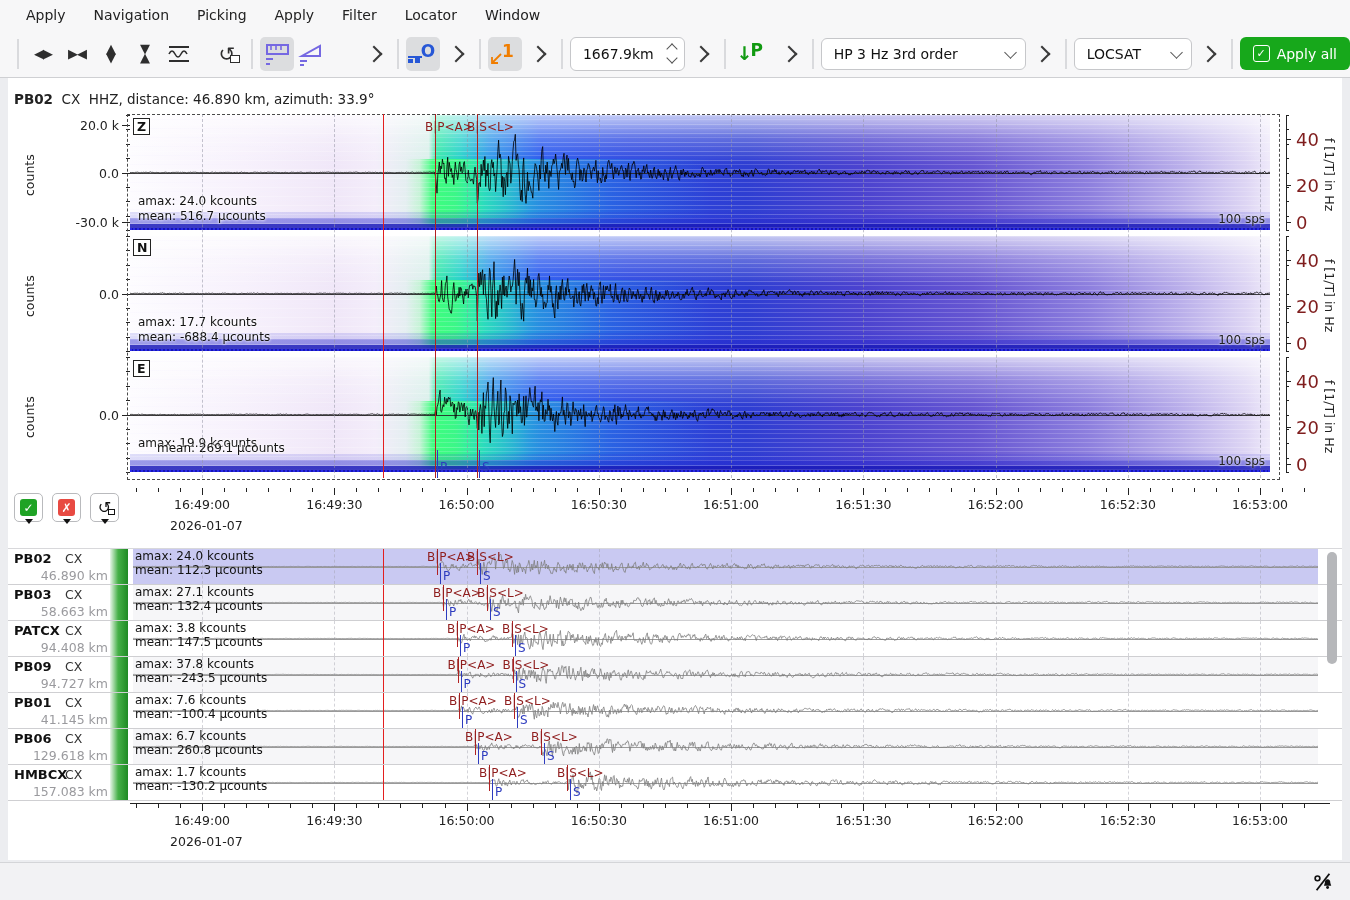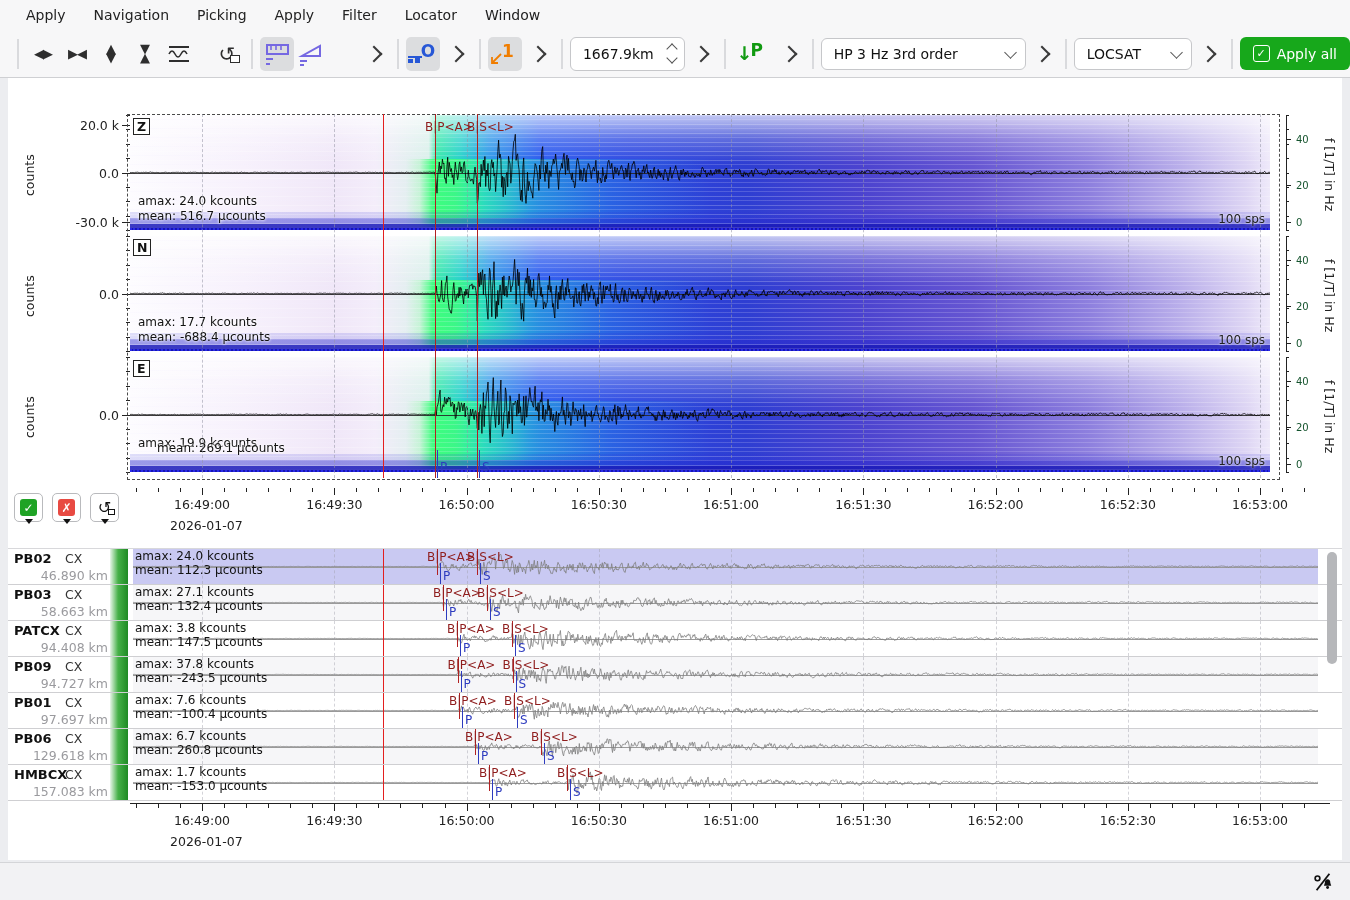--- a/index.html
+++ b/index.html
@@ -57,21 +57,21 @@
           font-size:12.5px;padding:0 3px;line-height:15px;color:#111;}
   .tstat{position:absolute;left:8px;font-size:12px;color:#111;text-shadow:0 0 3px #fff,0 0 3px #fff;}
   .sps{position:absolute;right:5px;bottom:4px;font-size:12px;color:#222;text-shadow:0 0 3px #fff;}
   .wavesvg{position:absolute;inset:0;width:100%;height:100%;}
   .ylab{position:absolute;font-size:12.5px;color:#222;transform:translateY(-50%);right:0;}
   .ytickcol .tick{position:absolute;right:0;height:1px;background:#222;}
   .vert-label{position:absolute;font-size:12.5px;color:#222;writing-mode:vertical-rl;}
   .vl-left{transform:rotate(180deg);}
   .raxis-line{position:absolute;width:1px;background:#222;}
   .rtick{position:absolute;width:5px;height:1px;background:#222;}
-  .rticklab{position:absolute;font-size:10px;color:#14532d;transform:translateY(-50%);}
+  .rticklab{position:absolute;font-size:18px;color:#7f1d1d;transform:translateY(-50%);}
   #sel-rect{position:absolute;left:119px;top:36px;width:1151px;height:364px;border:1px dashed #4a4a4a;pointer-events:none;}
   #top-overlay{position:absolute;left:122px;top:36px;width:1140px;height:364px;pointer-events:none;}
   .gridline{position:absolute;top:0;bottom:0;border-left:1px dashed rgba(150,150,165,.55);}
   .origin-line{position:absolute;top:0;bottom:0;width:0;border-left:1.5px solid #e31f1f;}
   .pickline{position:absolute;width:0;border-left:1.3px solid #b22121;}
   .picktext{position:absolute;font-size:12px;color:#8f1d1d;white-space:nowrap;}
   .bluetext{position:absolute;font-size:12px;color:#2d3bbf;white-space:nowrap;}
   .blueline{position:absolute;width:0;border-left:1.3px solid #2d3bbf;}
   
   .rbtn{position:absolute;width:27px;height:27px;background:#fff;border:1px solid #b9babd;border-radius:5px;
@@ -232,20 +232,25 @@
   </span>
   <i class="chev"></i>
   <span class="tsep"></span>
   <button id="apply-all">
     <span class="cbx">✓</span>
     <span>Apply all</span>
   </button>
 </div>
 
 <div id="content">
+  <div id="hdr">
+    <b>PB02</b>&nbsp;
+    <span>CX</span>&nbsp;
+    <span>HHZ, distance: 46.890 km, azimuth: 33.9°</span>
+  </div>
 
   <div id="tracepanel">
       <div class="trace" style="top: 37px;">
         <div class="spec"></div>
         <div class="zero"></div>
         <svg viewBox="0 0 1140 115" preserveAspectRatio="none" class="wavesvg">
           <polyline points="0.0,57.5 0.8,57.6 1.5,57.6 2.3,57.5 3.0,57.5 3.8,57.7 4.6,57.7 5.3,57.4 6.1,57.4 6.8,57.3 7.6,57.2 8.4,57.4 9.1,57.6 9.9,57.8 10.6,57.7 11.4,57.4 12.2,57.8 12.9,57.4 13.7,57.3 14.4,57.5 15.2,57.2 16.0,57.6 16.7,57.3 17.5,57.5 18.2,57.6 19.0,57.5 19.8,57.2 20.5,57.0 21.3,57.4 22.0,57.3 22.8,57.4 23.6,57.5 24.3,57.7 25.1,57.6 25.8,57.7 26.6,57.4 27.4,57.5 28.1,57.5 28.9,57.7 29.6,57.8 30.4,57.8 31.2,57.7 31.9,57.6 32.7,57.6 33.4,57.6 34.2,57.4 35.0,57.4 35.7,57.2 36.5,57.4 37.2,57.8 38.0,57.7 38.8,57.6 39.5,57.6 40.3,57.9 41.0,57.5 41.8,57.5 42.6,57.4 43.3,57.4 44.1,57.5 44.8,57.4 45.6,57.4 46.4,57.3 47.1,57.2 47.9,57.5 48.6,57.3 49.4,57.7 50.2,57.2 50.9,57.6 51.7,57.7 52.4,57.3 53.2,57.4 54.0,57.6 54.7,57.4 55.5,57.5 56.2,57.7 57.0,58.1 57.8,57.5 58.5,57.4 59.3,57.5 60.0,57.3 60.8,57.2 61.6,57.5 62.3,57.4 63.1,57.4 63.8,57.2 64.6,57.3 65.4,57.2 66.1,57.5 66.9,57.4 67.6,57.5 68.4,57.6 69.2,57.6 69.9,57.8 70.7,57.4 71.4,57.6 72.2,57.4 73.0,57.2 73.7,57.4 74.5,57.5 75.2,57.7 76.0,57.7 76.8,57.5 77.5,57.5 78.3,57.5 79.0,57.9 79.8,57.9 80.6,57.6 81.3,57.4 82.1,57.1 82.8,57.3 83.6,57.8 84.4,57.6 85.1,57.3 85.9,57.3 86.6,57.6 87.4,57.6 88.2,57.7 88.9,57.7 89.7,57.4 90.4,57.4 91.2,57.4 92.0,57.6 92.7,57.6 93.5,57.4 94.2,57.5 95.0,57.5 95.8,57.3 96.5,57.4 97.3,57.4 98.0,57.0 98.8,57.5 99.6,57.4 100.3,57.6 101.1,57.6 101.8,57.5 102.6,57.8 103.4,57.7 104.1,57.4 104.9,57.6 105.6,57.7 106.4,57.4 107.2,57.3 107.9,57.5 108.7,57.9 109.4,57.5 110.2,57.6 111.0,57.2 111.7,57.1 112.5,57.5 113.2,57.7 114.0,57.4 114.8,57.4 115.5,57.6 116.3,57.6 117.0,57.5 117.8,57.7 118.6,57.9 119.3,57.9 120.1,57.6 120.8,57.7 121.6,57.6 122.4,57.7 123.1,57.4 123.9,57.3 124.6,57.2 125.4,57.2 126.2,57.5 126.9,57.3 127.7,57.3 128.4,57.5 129.2,57.8 130.0,57.5 130.7,57.2 131.5,57.4 132.2,57.6 133.0,57.9 133.8,57.5 134.5,57.4 135.3,57.6 136.0,57.4 136.8,57.6 137.6,57.2 138.3,57.1 139.1,57.5 139.8,57.2 140.6,57.3 141.4,57.3 142.1,57.6 142.9,57.4 143.6,57.3 144.4,57.2 145.2,57.4 145.9,57.4 146.7,57.4 147.4,57.5 148.2,57.6 149.0,57.7 149.7,57.5 150.5,57.8 151.2,57.7 152.0,57.6 152.8,57.6 153.5,57.7 154.3,57.5 155.0,57.4 155.8,57.3 156.6,57.6 157.3,57.5 158.1,57.9 158.8,57.8 159.6,57.7 160.4,57.5 161.1,57.3 161.9,57.2 162.6,57.4 163.4,57.3 164.2,57.5 164.9,57.8 165.7,57.6 166.4,57.6 167.2,57.4 168.0,57.3 168.7,57.5 169.5,57.4 170.2,57.2 171.0,57.2 171.8,57.3 172.5,57.6 173.3,57.8 174.0,57.7 174.8,57.8 175.6,57.8 176.3,57.5 177.1,57.3 177.8,57.6 178.6,57.4 179.4,57.4 180.1,57.1 180.9,57.4 181.6,57.5 182.4,57.7 183.2,57.8 183.9,57.5 184.7,57.5 185.4,57.9 186.2,57.5 187.0,57.7 187.7,57.6 188.5,57.6 189.2,57.5 190.0,57.5 190.8,57.2 191.5,57.5 192.3,57.3 193.0,57.2 193.8,57.5 194.6,57.3 195.3,57.4 196.1,57.4 196.8,57.1 197.6,57.2 198.4,57.0 199.1,57.4 199.9,57.2 200.6,57.4 201.4,57.6 202.2,57.4 202.9,57.2 203.7,57.5 204.4,57.8 205.2,57.7 206.0,57.4 206.7,57.4 207.5,57.4 208.2,57.3 209.0,57.6 209.8,57.8 210.5,57.4 211.3,57.6 212.0,57.5 212.8,57.7 213.6,57.7 214.3,57.4 215.1,57.8 215.8,57.4 216.6,57.4 217.4,57.6 218.1,57.5 218.9,57.3 219.6,57.3 220.4,57.3 221.2,57.4 221.9,57.5 222.7,57.7 223.4,57.3 224.2,57.4 225.0,57.3 225.7,57.1 226.5,57.1 227.2,57.3 228.0,57.4 228.8,57.7 229.5,57.7 230.3,57.8 231.0,57.8 231.8,57.8 232.6,57.5 233.3,57.6 234.1,57.6 234.8,57.7 235.6,57.2 236.4,57.6 237.1,57.6 237.9,57.4 238.6,57.2 239.4,57.3 240.2,57.3 240.9,57.5 241.7,57.7 242.4,57.4 243.2,57.5 244.0,57.7 244.7,57.5 245.5,57.2 246.2,57.6 247.0,57.5 247.8,57.6 248.5,57.8 249.3,57.5 250.0,57.5 250.8,57.4 251.6,57.5 252.3,57.8 253.1,57.6 253.8,57.7 254.6,57.6 255.4,57.4 256.1,57.6 256.9,57.4 257.6,57.3 258.4,57.5 259.2,57.4 259.9,57.5 260.7,57.5 261.4,57.6 262.2,57.6 263.0,57.9 263.7,57.7 264.5,57.8 265.2,57.9 266.0,57.5 266.8,57.6 267.5,57.5 268.3,57.5 269.0,57.3 269.8,57.5 270.6,57.6 271.3,57.3 272.1,57.7 272.8,57.5 273.6,57.6 274.4,57.9 275.1,57.6 275.9,57.4 276.6,57.1 277.4,57.4 278.2,57.4 278.9,57.5 279.7,57.8 280.4,57.5 281.2,57.4 282.0,57.1 282.7,57.1 283.5,57.5 284.2,57.9 285.0,57.8 285.8,57.7 286.5,57.3 287.3,57.5 288.0,57.3 288.8,57.3 289.6,57.4 290.3,57.3 291.1,57.4 291.8,57.5 292.6,57.8 293.4,57.3 294.1,57.2 294.9,57.4 295.6,57.4 296.4,57.3 297.2,57.2 297.9,57.5 298.7,57.2 299.4,57.0 300.2,57.2 301.0,57.1 301.7,57.5 302.5,57.4 303.2,57.0 304.0,57.6 304.8,57.4 305.5,61.4 306.3,69.0 307.0,78.2 307.8,59.7 308.6,53.9 309.3,47.0 310.1,58.3 310.8,51.0 311.6,53.7 312.4,44.2 313.1,48.9 313.9,48.0 314.6,63.7 315.4,63.0 316.2,68.4 316.9,51.9 317.7,42.2 318.4,61.3 319.2,47.3 320.0,52.4 320.7,56.6 321.5,53.5 322.2,62.5 323.0,59.7 323.8,69.5 324.5,57.4 325.3,47.1 326.0,54.3 326.8,57.8 327.6,64.7 328.3,60.9 329.1,49.4 329.8,46.8 330.6,56.4 331.4,51.9 332.1,57.9 332.9,56.6 333.6,48.1 334.4,46.6 335.2,56.1 335.9,65.4 336.7,66.7 337.4,68.1 338.2,55.1 339.0,62.1 339.7,63.3 340.5,65.9 341.2,65.6 342.0,63.8 342.8,65.7 343.5,69.1 344.3,57.6 345.0,52.1 345.8,59.0 346.6,64.4 347.3,88.1 348.1,83.9 348.8,68.0 349.6,67.6 350.4,71.7 351.1,49.3 351.9,60.7 352.6,56.0 353.4,45.1 354.2,55.6 354.9,41.5 355.7,71.5 356.4,55.0 357.2,60.9 358.0,48.4 358.7,72.2 359.5,75.7 360.2,74.1 361.0,49.4 361.8,44.6 362.5,52.6 363.3,47.2 364.0,61.0 364.8,58.6 365.6,76.6 366.3,66.1 367.1,54.0 367.8,36.5 368.6,25.1 369.4,42.8 370.1,39.0 370.9,43.7 371.6,72.2 372.4,61.2 373.2,81.7 373.9,62.3 374.7,66.3 375.4,79.8 376.2,60.8 377.0,57.4 377.7,71.9 378.5,41.3 379.2,45.7 380.0,48.8 380.8,68.2 381.5,62.6 382.3,46.4 383.0,35.3 383.8,26.3 384.6,25.2 385.3,19.3 386.1,45.4 386.8,40.4 387.6,38.8 388.4,49.9 389.1,55.0 389.9,74.1 390.6,85.2 391.4,75.0 392.2,86.6 392.9,52.4 393.7,42.9 394.4,68.9 395.2,79.7 396.0,88.4 396.7,78.0 397.5,57.3 398.2,75.7 399.0,66.3 399.8,70.5 400.5,72.2 401.3,77.3 402.0,77.5 402.8,83.2 403.6,64.9 404.3,59.3 405.1,48.6 405.8,49.9 406.6,53.3 407.4,58.4 408.1,66.4 408.9,75.5 409.6,50.1 410.4,64.0 411.2,45.3 411.9,35.0 412.7,31.6 413.4,56.6 414.2,57.7 415.0,66.5 415.7,50.2 416.5,58.2 417.2,47.0 418.0,58.6 418.8,73.4 419.5,55.6 420.3,56.6 421.0,61.6 421.8,50.8 422.6,49.8 423.3,44.0 424.1,48.7 424.8,45.8 425.6,39.0 426.4,47.1 427.1,55.2 427.9,64.2 428.6,74.5 429.4,57.1 430.2,55.1 430.9,52.9 431.7,48.2 432.4,53.3 433.2,42.7 434.0,38.3 434.7,49.1 435.5,59.5 436.2,45.1 437.0,40.1 437.8,55.4 438.5,43.4 439.3,57.3 440.0,58.3 440.8,59.3 441.6,64.6 442.3,57.8 443.1,67.0 443.8,66.0 444.6,72.8 445.4,70.5 446.1,54.4 446.9,45.8 447.6,43.1 448.4,46.5 449.2,51.6 449.9,65.3 450.7,54.5 451.4,55.7 452.2,66.2 453.0,64.3 453.7,53.3 454.5,53.6 455.2,58.5 456.0,67.0 456.8,55.0 457.5,53.7 458.3,48.5 459.0,49.8 459.8,52.8 460.6,58.3 461.3,63.7 462.1,56.4 462.8,54.3 463.6,52.1 464.4,56.1 465.1,52.3 465.9,45.3 466.6,59.1 467.4,67.8 468.2,55.8 468.9,64.5 469.7,65.6 470.4,63.1 471.2,68.0 472.0,65.7 472.7,52.4 473.5,60.4 474.2,61.4 475.0,67.0 475.8,59.7 476.5,63.9 477.3,52.1 478.0,47.0 478.8,45.2 479.6,48.7 480.3,53.6 481.1,52.4 481.8,48.3 482.6,57.0 483.4,64.0 484.1,57.4 484.9,51.9 485.6,57.8 486.4,57.7 487.2,52.9 487.9,55.4 488.7,60.4 489.4,56.4 490.2,54.6 491.0,51.1 491.7,50.5 492.5,55.3 493.2,55.2 494.0,64.0 494.8,63.1 495.5,53.0 496.3,54.6 497.0,62.1 497.8,52.3 498.6,48.1 499.3,60.3 500.1,65.5 500.8,55.8 501.6,53.9 502.4,49.0 503.1,49.1 503.9,46.3 504.6,48.4 505.4,54.8 506.2,62.8 506.9,55.4 507.7,55.3 508.4,53.0 509.2,60.2 510.0,57.4 510.7,64.2 511.5,63.7 512.2,54.7 513.0,56.4 513.8,50.8 514.5,58.2 515.3,55.8 516.0,52.3 516.8,49.4 517.6,58.0 518.3,56.9 519.1,60.7 519.8,62.6 520.6,55.0 521.4,60.0 522.1,63.3 522.9,60.8 523.6,53.7 524.4,52.2 525.2,60.1 525.9,61.9 526.7,63.8 527.4,59.9 528.2,54.1 529.0,60.6 529.7,56.3 530.5,62.1 531.2,57.9 532.0,60.0 532.8,61.6 533.5,64.9 534.3,56.8 535.0,54.1 535.8,57.0 536.6,57.9 537.3,62.6 538.1,65.8 538.8,62.9 539.6,56.6 540.4,52.3 541.1,60.0 541.9,63.4 542.6,59.8 543.4,58.2 544.2,55.4 544.9,53.7 545.7,50.6 546.4,54.3 547.2,55.9 548.0,60.4 548.7,64.1 549.5,65.3 550.2,59.7 551.0,54.9 551.8,60.0 552.5,57.9 553.3,54.0 554.0,57.1 554.8,61.6 555.6,57.0 556.3,59.8 557.1,56.5 557.8,56.1 558.6,61.2 559.4,61.1 560.1,62.0 560.9,61.9 561.6,58.7 562.4,57.5 563.2,60.5 563.9,59.5 564.7,62.4 565.4,62.0 566.2,59.5 567.0,59.3 567.7,60.8 568.5,60.5 569.2,59.0 570.0,62.0 570.8,59.8 571.5,54.5 572.3,52.2 573.0,53.1 573.8,55.8 574.6,56.9 575.3,55.3 576.1,59.6 576.8,62.0 577.6,58.6 578.4,57.6 579.1,59.2 579.9,60.2 580.6,54.9 581.4,57.2 582.2,60.5 582.9,58.7 583.7,57.6 584.4,59.3 585.2,55.6 586.0,54.2 586.7,57.8 587.5,55.3 588.2,54.4 589.0,57.8 589.8,54.3 590.5,57.0 591.3,57.3 592.0,57.9 592.8,59.4 593.6,60.4 594.3,56.2 595.1,54.1 595.8,53.9 596.6,53.1 597.4,58.5 598.1,59.2 598.9,57.8 599.6,58.3 600.4,61.5 601.2,59.9 601.9,60.4 602.7,58.6 603.4,56.3 604.2,55.2 605.0,55.1 605.7,57.5 606.5,55.1 607.2,56.7 608.0,56.0 608.8,57.5 609.5,54.3 610.3,55.3 611.0,59.2 611.8,61.2 612.6,59.8 613.3,61.9 614.1,56.7 614.8,57.4 615.6,60.2 616.4,57.8 617.1,58.6 617.9,60.5 618.6,61.7 619.4,57.9 620.2,58.0 620.9,57.7 621.7,55.0 622.4,59.1 623.2,61.4 624.0,58.4 624.7,55.3 625.5,53.7 626.2,54.3 627.0,54.9 627.8,57.2 628.5,57.4 629.3,58.7 630.0,58.8 630.8,57.8 631.6,57.0 632.3,59.9 633.1,59.8 633.8,59.1 634.6,60.0 635.4,60.7 636.1,59.2 636.9,59.9 637.6,55.8 638.4,54.0 639.2,54.4 639.9,58.0 640.7,58.7 641.4,58.7 642.2,55.5 643.0,57.3 643.7,56.4 644.5,54.4 645.2,57.0 646.0,54.8 646.8,58.4 647.5,58.3 648.3,59.2 649.0,56.7 649.8,59.5 650.6,58.8 651.3,58.0 652.1,55.6 652.8,56.8 653.6,56.9 654.4,57.7 655.1,59.2 655.9,59.5 656.6,57.5 657.4,58.1 658.2,56.1 658.9,58.9 659.7,57.8 660.4,59.7 661.2,57.3 662.0,59.0 662.7,58.0 663.5,56.1 664.2,55.3 665.0,55.6 665.8,57.3 666.5,56.2 667.3,57.0 668.0,55.3 668.8,56.4 669.6,58.1 670.3,56.2 671.1,56.0 671.8,57.9 672.6,56.3 673.4,56.8 674.1,56.0 674.9,54.8 675.6,58.3 676.4,57.6 677.2,57.5 677.9,59.3 678.7,59.4 679.4,57.4 680.2,58.0 681.0,57.2 681.7,56.0 682.5,57.8 683.2,59.0 684.0,56.6 684.8,57.8 685.5,58.9 686.3,58.6 687.0,57.5 687.8,55.6 688.6,55.0 689.3,54.0 690.1,56.2 690.8,56.0 691.6,58.6 692.4,56.0 693.1,55.9 693.9,56.9 694.6,56.8 695.4,55.9 696.2,55.2 696.9,56.8 697.7,57.6 698.4,59.0 699.2,59.9 700.0,57.2 700.7,55.4 701.5,58.5 702.2,58.4 703.0,58.2 703.8,56.8 704.5,56.7 705.3,57.3 706.0,56.0 706.8,57.5 707.6,58.2 708.3,59.7 709.1,59.6 709.8,59.4 710.6,57.7 711.4,58.9 712.1,58.3 712.9,57.1 713.6,57.1 714.4,56.5 715.2,56.6 715.9,59.1 716.7,57.9 717.4,58.0 718.2,58.8 719.0,60.1 719.7,59.2 720.5,60.1 721.2,57.9 722.0,59.1 722.8,58.7 723.5,58.3 724.3,58.2 725.0,56.9 725.8,56.8 726.6,57.5 727.3,57.7 728.1,58.7 728.8,57.6 729.6,57.1 730.4,57.7 731.1,58.1 731.9,55.9 732.6,56.6 733.4,57.7 734.2,56.4 734.9,58.2 735.7,57.1 736.4,55.7 737.2,55.3 738.0,55.2 738.7,55.5 739.5,55.6 740.2,57.7 741.0,58.5 741.8,56.5 742.5,57.1 743.3,55.5 744.0,56.1 744.8,56.1 745.6,56.5 746.3,58.2 747.1,56.5 747.8,56.5 748.6,57.1 749.4,58.5 750.1,59.0 750.9,58.8 751.6,58.7 752.4,57.1 753.2,57.9 753.9,58.4 754.7,58.7 755.4,59.2 756.2,56.7 757.0,57.0 757.7,56.0 758.5,57.2 759.2,57.9 760.0,57.6 760.8,58.7 761.5,58.2 762.3,57.8 763.0,59.4 763.8,57.3 764.6,56.5 765.3,58.4 766.1,56.9 766.8,56.9 767.6,58.4 768.4,57.6 769.1,58.4 769.9,58.8 770.6,59.3 771.4,57.1 772.2,57.0 772.9,57.9 773.7,57.5 774.4,56.8 775.2,55.8 776.0,55.6 776.7,57.3 777.5,58.1 778.2,56.3 779.0,56.2 779.8,58.2 780.5,58.7 781.3,59.5 782.0,58.8 782.8,59.6 783.6,58.6 784.3,57.6 785.1,57.0 785.8,56.8 786.6,57.9 787.4,59.2 788.1,59.4 788.9,57.7 789.6,57.6 790.4,56.6 791.2,55.6 791.9,55.9 792.7,55.0 793.4,55.8 794.2,57.6 795.0,58.5 795.7,58.3 796.5,57.5 797.2,56.4 798.0,57.7 798.8,58.4 799.5,57.9 800.3,58.2 801.0,57.2 801.8,58.5 802.6,56.9 803.3,56.4 804.1,57.4 804.8,56.8 805.6,57.2 806.4,56.4 807.1,55.7 807.9,55.9 808.6,56.2 809.4,56.6 810.2,57.3 810.9,58.4 811.7,59.0 812.4,57.5 813.2,56.8 814.0,55.9 814.7,57.3 815.5,57.3 816.2,57.0 817.0,57.9 817.8,57.3 818.5,57.0 819.3,57.4 820.0,58.6 820.8,59.3 821.6,57.6 822.3,57.2 823.1,56.7 823.8,57.9 824.6,57.1 825.4,58.5 826.1,57.1 826.9,56.9 827.6,58.5 828.4,58.5 829.2,57.0 829.9,57.8 830.7,56.7 831.4,56.1 832.2,56.2 833.0,58.1 833.7,59.0 834.5,57.7 835.2,57.3 836.0,57.2 836.8,57.3 837.5,58.0 838.3,56.9 839.0,56.1 839.8,57.3 840.6,58.4 841.3,56.9 842.1,57.7 842.8,56.4 843.6,56.6 844.4,57.1 845.1,56.5 845.9,56.8 846.6,57.0 847.4,56.8 848.2,56.1 848.9,57.0 849.7,58.6 850.4,57.8 851.2,57.1 852.0,56.4 852.7,58.3 853.5,58.3 854.2,57.7 855.0,56.9 855.8,56.5 856.5,56.1 857.3,57.8 858.0,57.1 858.8,56.5 859.6,58.0 860.3,56.7 861.1,57.5 861.8,57.5 862.6,58.1 863.4,57.6 864.1,57.7 864.9,57.2 865.6,56.2 866.4,56.9 867.2,56.5 867.9,57.6 868.7,58.1 869.4,57.0 870.2,57.5 871.0,56.4 871.7,57.5 872.5,58.8 873.2,57.8 874.0,57.0 874.8,56.3 875.5,57.9 876.3,56.5 877.0,56.1 877.8,56.3 878.6,58.2 879.3,58.9 880.1,58.0 880.8,58.3 881.6,58.5 882.4,58.4 883.1,57.1 883.9,58.2 884.6,58.5 885.4,57.5 886.2,56.5 886.9,57.3 887.7,58.4 888.4,57.5 889.2,58.0 890.0,57.3 890.7,57.1 891.5,57.6 892.2,56.9 893.0,57.9 893.8,56.4 894.5,57.1 895.3,58.2 896.0,58.0 896.8,58.3 897.6,57.8 898.3,57.1 899.1,58.2 899.8,58.9 900.6,59.6 901.4,59.7 902.1,59.3 902.9,58.0 903.6,57.6 904.4,57.0 905.2,58.3 905.9,57.2 906.7,56.5 907.4,56.5 908.2,56.9 909.0,56.9 909.7,56.0 910.5,55.6 911.2,57.7 912.0,58.2 912.8,57.8 913.5,58.1 914.3,57.0 915.0,57.4 915.8,57.5 916.6,56.5 917.3,57.5 918.1,58.5 918.8,58.4 919.6,57.6 920.4,58.5 921.1,59.1 921.9,57.1 922.6,57.7 923.4,57.0 924.2,56.3 924.9,57.5 925.7,56.8 926.4,57.5 927.2,58.1 928.0,58.8 928.7,58.3 929.5,58.0 930.2,57.7 931.0,56.6 931.8,57.8 932.5,57.4 933.3,58.0 934.0,58.1 934.8,58.7 935.6,58.3 936.3,57.1 937.1,58.4 937.8,57.5 938.6,56.4 939.4,56.3 940.1,56.4 940.9,57.6 941.6,57.9 942.4,58.2 943.2,57.2 943.9,58.1 944.7,57.6 945.4,57.7 946.2,58.1 947.0,58.0 947.7,57.2 948.5,57.3 949.2,56.4 950.0,56.0 950.8,57.7 951.5,58.6 952.3,58.9 953.0,58.1 953.8,57.1 954.6,56.9 955.3,58.2 956.1,58.1 956.8,58.2 957.6,56.8 958.4,57.9 959.1,57.7 959.9,57.6 960.6,56.7 961.4,57.7 962.2,56.7 962.9,56.2 963.7,57.2 964.4,57.1 965.2,58.2 966.0,57.3 966.7,58.4 967.5,57.0 968.2,57.4 969.0,57.8 969.8,58.3 970.5,58.8 971.3,58.6 972.0,57.3 972.8,57.5 973.6,58.3 974.3,58.1 975.1,57.7 975.8,57.5 976.6,57.6 977.4,58.5 978.1,57.0 978.9,56.8 979.6,57.3 980.4,56.4 981.2,56.0 981.9,57.9 982.7,57.0 983.4,56.5 984.2,57.4 985.0,58.3 985.7,58.9 986.5,57.5 987.2,58.2 988.0,58.6 988.8,57.3 989.5,56.8 990.3,56.3 991.0,56.9 991.8,57.8 992.6,57.2 993.3,56.5 994.1,58.0 994.8,57.9 995.6,56.6 996.4,57.6 997.1,57.2 997.9,56.9 998.6,57.0 999.4,57.3 1000.2,57.7 1000.9,57.0 1001.7,56.5 1002.4,57.9 1003.2,57.2 1004.0,56.8 1004.7,56.2 1005.5,57.3 1006.2,57.3 1007.0,56.6 1007.8,56.9 1008.5,57.7 1009.3,57.7 1010.0,56.5 1010.8,57.9 1011.6,57.6 1012.3,57.7 1013.1,57.5 1013.8,58.2 1014.6,58.9 1015.4,57.7 1016.1,56.6 1016.9,56.5 1017.6,57.8 1018.4,58.6 1019.2,57.4 1019.9,56.3 1020.7,56.9 1021.4,58.1 1022.2,58.0 1023.0,57.5 1023.7,58.0 1024.5,57.2 1025.2,56.7 1026.0,57.9 1026.8,56.9 1027.5,57.2 1028.3,57.3 1029.0,58.0 1029.8,57.3 1030.6,57.1 1031.3,56.2 1032.1,56.5 1032.8,57.8 1033.6,57.0 1034.4,57.2 1035.1,56.7 1035.9,58.1 1036.6,57.5 1037.4,57.7 1038.2,57.2 1038.9,58.5 1039.7,58.1 1040.4,56.8 1041.2,56.4 1042.0,57.3 1042.7,56.3 1043.5,57.1 1044.2,56.5 1045.0,57.8 1045.8,58.4 1046.5,57.3 1047.3,57.7 1048.0,57.8 1048.8,57.1 1049.6,56.4 1050.3,57.3 1051.1,58.2 1051.8,56.8 1052.6,57.8 1053.4,58.0 1054.1,57.3 1054.9,58.0 1055.6,57.4 1056.4,58.1 1057.2,57.9 1057.9,57.7 1058.7,56.8 1059.4,56.8 1060.2,57.1 1061.0,57.1 1061.7,56.3 1062.5,56.7 1063.2,56.1 1064.0,56.4 1064.8,56.1 1065.5,57.7 1066.3,58.0 1067.0,57.9 1067.8,57.2 1068.6,56.8 1069.3,56.4 1070.1,55.8 1070.8,57.0 1071.6,57.3 1072.4,57.4 1073.1,57.4 1073.9,57.6 1074.6,57.5 1075.4,57.6 1076.2,56.8 1076.9,57.3 1077.7,58.2 1078.4,57.3 1079.2,57.6 1080.0,56.9 1080.7,57.8 1081.5,57.5 1082.2,58.2 1083.0,56.9 1083.8,57.7 1084.5,58.5 1085.3,57.7 1086.0,57.2 1086.8,57.7 1087.6,58.1 1088.3,57.3 1089.1,57.5 1089.8,57.3 1090.6,56.6 1091.4,56.1 1092.1,56.8 1092.9,56.1 1093.6,57.3 1094.4,57.2 1095.2,57.1 1095.9,57.8 1096.7,57.4 1097.4,56.8 1098.2,57.9 1099.0,57.9 1099.7,56.9 1100.5,56.9 1101.2,57.2 1102.0,56.5 1102.8,56.3 1103.5,57.1 1104.3,57.0 1105.0,57.0 1105.8,57.1 1106.6,58.1 1107.3,58.0 1108.1,57.5 1108.8,58.2 1109.6,57.5 1110.4,58.3 1111.1,57.8 1111.9,58.1 1112.6,57.7 1113.4,58.0 1114.2,58.6 1114.9,57.1 1115.7,56.7 1116.4,56.9 1117.2,58.2 1118.0,57.2 1118.7,56.8 1119.5,57.1 1120.2,57.7 1121.0,57.9 1121.8,57.7 1122.5,56.9 1123.3,57.0 1124.0,56.6 1124.8,56.1 1125.6,57.5 1126.3,58.2 1127.1,58.8 1127.8,58.2 1128.6,58.5 1129.4,57.6 1130.1,57.5 1130.9,57.4 1131.6,58.0 1132.4,57.5 1133.2,57.9 1133.9,57.0 1134.7,56.3 1135.4,57.4 1136.2,58.1 1137.0,58.3 1137.7,58.0 1138.5,57.4 1139.2,57.2 1140.0,57.7" fill="none" stroke="#000" stroke-width="0.8"></polyline>
         </svg>
         <div class="blue-dotted"></div>
         <div class="tlabel">Z</div>
@@ -604,21 +609,21 @@
           <div class="picktext" style="left: 369.6px; top: 1px;">B|S&lt;L&gt;</div>
           <div class="blueline" style="left: 327.6px; top: 14px; bottom: 0px;"></div>
           <div class="blueline" style="left: 382.6px; top: 14px; bottom: 0px;"></div>
           <div class="bluetext" style="left: 330.6px; top: 20px;">P</div>
           <div class="bluetext" style="left: 385.6px; top: 20px;">S</div>
         </div>
       </div>
       <div class="srow" style="top: 144px;">
         <div class="sname">PB01</div>
         <div class="snet">CX</div>
-        <div class="sdist">97.697 km</div>
+        <div class="sdist">41.145 km</div>
         <div class="sbar"></div>
         <div class="swave">
           <div class="szero"></div>
           <div class="gridline" style="left: 69px; border-left-color: rgba(160, 160, 170, 0.45);"></div>
           <div class="gridline" style="left: 201.3px; border-left-color: rgba(160, 160, 170, 0.45);"></div>
           <div class="gridline" style="left: 333.5px; border-left-color: rgba(160, 160, 170, 0.45);"></div>
           <div class="gridline" style="left: 465.8px; border-left-color: rgba(160, 160, 170, 0.45);"></div>
           <div class="gridline" style="left: 598px; border-left-color: rgba(160, 160, 170, 0.45);"></div>
           <div class="gridline" style="left: 730.3px; border-left-color: rgba(160, 160, 170, 0.45);"></div>
           <div class="gridline" style="left: 862.5px; border-left-color: rgba(160, 160, 170, 0.45);"></div>
@@ -685,21 +690,21 @@
           <div class="gridline" style="left: 465.8px; border-left-color: rgba(160, 160, 170, 0.45);"></div>
           <div class="gridline" style="left: 598px; border-left-color: rgba(160, 160, 170, 0.45);"></div>
           <div class="gridline" style="left: 730.3px; border-left-color: rgba(160, 160, 170, 0.45);"></div>
           <div class="gridline" style="left: 862.5px; border-left-color: rgba(160, 160, 170, 0.45);"></div>
           <div class="gridline" style="left: 994.8px; border-left-color: rgba(160, 160, 170, 0.45);"></div>
           <div class="gridline" style="left: 1127px; border-left-color: rgba(160, 160, 170, 0.45);"></div>
           <svg viewBox="0 0 1185 36" preserveAspectRatio="none" class="wavesvg">
             <polyline points="0.0,18.0 0.8,18.0 1.6,18.0 2.4,18.0 3.2,17.9 4.0,17.9 4.7,17.9 5.5,17.9 6.3,17.8 7.1,17.9 7.9,17.9 8.7,18.0 9.5,17.9 10.3,18.0 11.1,17.9 11.8,18.0 12.6,18.1 13.4,18.0 14.2,18.1 15.0,18.2 15.8,17.9 16.6,18.1 17.4,18.1 18.2,18.0 19.0,18.0 19.8,18.0 20.5,17.9 21.3,18.1 22.1,18.0 22.9,18.0 23.7,17.9 24.5,17.8 25.3,17.8 26.1,17.9 26.9,17.9 27.7,17.9 28.4,18.0 29.2,17.9 30.0,18.0 30.8,18.0 31.6,18.0 32.4,18.1 33.2,18.2 34.0,18.0 34.8,18.0 35.5,17.9 36.3,18.0 37.1,18.1 37.9,18.0 38.7,18.0 39.5,18.0 40.3,18.0 41.1,18.1 41.9,18.0 42.7,18.0 43.5,18.0 44.2,18.0 45.0,17.9 45.8,17.8 46.6,17.9 47.4,18.0 48.2,17.9 49.0,17.9 49.8,18.0 50.6,17.9 51.4,18.0 52.1,18.0 52.9,18.1 53.7,18.0 54.5,18.0 55.3,17.9 56.1,18.0 56.9,18.0 57.7,18.0 58.5,18.0 59.3,17.9 60.0,18.0 60.8,17.9 61.6,17.9 62.4,17.9 63.2,17.9 64.0,17.8 64.8,17.9 65.6,18.0 66.4,17.9 67.1,17.9 67.9,18.0 68.7,18.0 69.5,17.9 70.3,18.0 71.1,17.9 71.9,18.1 72.7,18.2 73.5,18.0 74.3,18.1 75.1,18.0 75.8,18.1 76.6,18.0 77.4,18.1 78.2,18.0 79.0,18.0 79.8,18.0 80.6,17.9 81.4,17.9 82.2,18.0 83.0,18.1 83.7,18.0 84.5,18.0 85.3,18.0 86.1,17.9 86.9,17.8 87.7,17.8 88.5,17.9 89.3,18.0 90.1,18.0 90.8,17.9 91.6,17.9 92.4,18.0 93.2,17.9 94.0,18.0 94.8,18.0 95.6,18.1 96.4,17.9 97.2,18.0 98.0,17.8 98.8,17.9 99.5,17.9 100.3,17.9 101.1,18.0 101.9,18.1 102.7,18.0 103.5,18.0 104.3,18.1 105.1,18.1 105.9,18.0 106.6,18.0 107.4,18.1 108.2,18.0 109.0,18.0 109.8,18.0 110.6,18.1 111.4,18.0 112.2,18.0 113.0,18.1 113.8,18.2 114.5,18.1 115.3,18.0 116.1,17.9 116.9,18.1 117.7,17.9 118.5,18.0 119.3,18.1 120.1,18.0 120.9,18.1 121.7,18.1 122.5,18.1 123.2,18.1 124.0,17.9 124.8,18.1 125.6,18.1 126.4,18.0 127.2,18.0 128.0,18.0 128.8,17.9 129.6,18.1 130.3,18.0 131.1,18.0 131.9,18.1 132.7,18.0 133.5,17.9 134.3,18.0 135.1,17.9 135.9,17.9 136.7,18.0 137.5,18.0 138.3,18.1 139.0,18.0 139.8,17.8 140.6,18.0 141.4,18.2 142.2,18.1 143.0,18.0 143.8,18.0 144.6,17.9 145.4,18.0 146.2,17.9 146.9,18.0 147.7,18.0 148.5,18.1 149.3,18.0 150.1,18.1 150.9,18.1 151.7,18.0 152.5,18.0 153.3,18.1 154.1,18.1 154.8,17.9 155.6,18.1 156.4,17.9 157.2,17.9 158.0,18.0 158.8,18.0 159.6,18.0 160.4,18.0 161.2,18.1 161.9,18.1 162.7,18.1 163.5,18.0 164.3,18.1 165.1,18.1 165.9,18.1 166.7,18.0 167.5,18.0 168.3,18.1 169.1,18.0 169.8,17.9 170.6,18.0 171.4,17.9 172.2,17.9 173.0,17.8 173.8,18.0 174.6,18.0 175.4,18.0 176.2,18.0 177.0,18.0 177.8,18.0 178.5,18.0 179.3,18.1 180.1,18.0 180.9,18.1 181.7,18.0 182.5,17.9 183.3,18.0 184.1,18.0 184.9,17.9 185.7,18.0 186.4,18.0 187.2,18.0 188.0,18.1 188.8,18.1 189.6,18.0 190.4,18.0 191.2,17.9 192.0,18.0 192.8,18.1 193.5,18.0 194.3,18.0 195.1,18.0 195.9,18.0 196.7,18.0 197.5,17.9 198.3,17.8 199.1,17.9 199.9,17.9 200.7,18.0 201.5,18.0 202.2,18.0 203.0,17.9 203.8,18.1 204.6,18.0 205.4,17.9 206.2,18.0 207.0,17.9 207.8,17.9 208.6,18.0 209.3,17.9 210.1,18.0 210.9,18.0 211.7,18.0 212.5,18.1 213.3,18.0 214.1,18.0 214.9,18.0 215.7,18.0 216.5,18.0 217.2,18.1 218.0,18.0 218.8,17.9 219.6,17.8 220.4,17.9 221.2,18.0 222.0,18.0 222.8,17.9 223.6,17.9 224.4,17.9 225.2,17.8 225.9,17.9 226.7,18.0 227.5,18.0 228.3,18.0 229.1,17.9 229.9,18.0 230.7,18.1 231.5,18.1 232.3,17.9 233.0,17.9 233.8,17.8 234.6,17.9 235.4,18.0 236.2,18.1 237.0,18.1 237.8,18.0 238.6,18.0 239.4,18.0 240.2,17.9 241.0,17.9 241.7,17.9 242.5,17.9 243.3,17.9 244.1,18.1 244.9,18.1 245.7,17.9 246.5,18.0 247.3,18.0 248.1,17.9 248.8,17.9 249.6,17.8 250.4,17.8 251.2,17.9 252.0,18.0 252.8,18.0 253.6,17.9 254.4,17.8 255.2,18.0 256.0,18.1 256.8,17.9 257.5,18.0 258.3,18.0 259.1,17.9 259.9,18.0 260.7,18.0 261.5,17.9 262.3,17.9 263.1,17.9 263.9,17.9 264.6,18.0 265.4,18.0 266.2,17.9 267.0,17.9 267.8,18.0 268.6,17.8 269.4,18.0 270.2,17.8 271.0,18.1 271.8,17.9 272.6,18.0 273.3,18.1 274.1,18.1 274.9,18.2 275.7,18.1 276.5,18.1 277.3,18.1 278.1,18.0 278.9,18.0 279.7,17.9 280.4,17.9 281.2,18.0 282.0,18.1 282.8,18.0 283.6,17.9 284.4,17.8 285.2,18.0 286.0,17.9 286.8,17.9 287.6,17.9 288.4,17.9 289.1,17.9 289.9,17.9 290.7,18.0 291.5,17.9 292.3,18.0 293.1,18.0 293.9,18.0 294.7,17.9 295.5,17.9 296.3,17.9 297.0,17.9 297.8,17.9 298.6,17.9 299.4,18.0 300.2,18.0 301.0,18.0 301.8,18.0 302.6,17.9 303.4,18.0 304.1,18.0 304.9,18.0 305.7,18.1 306.5,18.0 307.3,18.0 308.1,17.9 308.9,17.9 309.7,17.9 310.5,18.0 311.3,18.2 312.0,18.1 312.8,18.1 313.6,18.0 314.4,18.1 315.2,18.1 316.0,18.0 316.8,18.1 317.6,18.1 318.4,18.0 319.2,18.1 320.0,18.0 320.7,18.0 321.5,18.1 322.3,18.0 323.1,18.0 323.9,18.1 324.7,18.1 325.5,18.0 326.3,18.0 327.1,18.0 327.9,17.9 328.6,17.9 329.4,17.9 330.2,17.9 331.0,18.0 331.8,18.1 332.6,18.0 333.4,18.0 334.2,18.1 335.0,17.9 335.8,17.9 336.5,18.0 337.3,17.9 338.1,17.8 338.9,18.0 339.7,18.1 340.5,18.0 341.3,18.1 342.1,18.0 342.9,18.0 343.6,18.0 344.4,18.0 345.2,18.0 346.0,18.1 346.8,18.0 347.6,18.1 348.4,18.1 349.2,18.1 350.0,18.1 350.8,18.0 351.6,18.0 352.3,18.0 353.1,18.0 353.9,18.0 354.7,18.0 355.5,18.0 356.3,20.2 357.1,16.9 357.9,16.1 358.7,15.8 359.4,15.1 360.2,15.4 361.0,15.5 361.8,15.3 362.6,19.9 363.4,22.1 364.2,20.5 365.0,16.7 365.8,14.1 366.6,18.4 367.4,17.0 368.1,19.5 368.9,21.4 369.7,16.6 370.5,15.6 371.3,17.8 372.1,20.8 372.9,17.7 373.7,20.2 374.5,21.7 375.3,17.9 376.0,17.9 376.8,15.5 377.6,19.1 378.4,20.6 379.2,17.6 380.0,16.9 380.8,17.7 381.6,17.2 382.4,19.8 383.1,19.9 383.9,16.7 384.7,18.3 385.5,19.7 386.3,19.7 387.1,19.0 387.9,16.6 388.7,15.4 389.5,15.6 390.3,15.0 391.1,18.1 391.8,17.7 392.6,16.7 393.4,16.4 394.2,15.3 395.0,17.6 395.8,18.2 396.6,18.1 397.4,19.8 398.2,18.5 398.9,20.0 399.7,19.1 400.5,18.7 401.3,19.5 402.1,20.3 402.9,19.7 403.7,19.6 404.5,18.9 405.3,19.2 406.1,18.4 406.8,18.9 407.6,18.6 408.4,19.6 409.2,19.3 410.0,17.1 410.8,18.5 411.6,17.8 412.4,17.2 413.2,18.8 414.0,17.1 414.8,16.1 415.5,18.0 416.3,19.0 417.1,18.9 417.9,19.5 418.7,19.8 419.5,18.6 420.3,17.6 421.1,17.3 421.9,18.6 422.7,17.1 423.4,18.7 424.2,17.5 425.0,17.8 425.8,17.1 426.6,17.3 427.4,18.2 428.2,18.6 429.0,18.8 429.8,18.4 430.6,19.1 431.3,19.5 432.1,17.9 432.9,17.8 433.7,17.2 434.5,18.5 435.3,25.5 436.1,14.5 436.9,18.5 437.7,18.1 438.4,18.5 439.2,12.7 440.0,9.9 440.8,17.1 441.6,22.0 442.4,21.3 443.2,26.7 444.0,29.0 444.8,26.5 445.6,15.3 446.3,17.7 447.1,22.6 447.9,19.1 448.7,23.6 449.5,20.8 450.3,24.2 451.1,19.6 451.9,18.6 452.7,21.6 453.5,12.7 454.3,17.4 455.0,14.6 455.8,11.2 456.6,9.0 457.4,7.1 458.2,15.2 459.0,10.2 459.8,20.1 460.6,18.0 461.4,25.3 462.2,24.1 462.9,22.6 463.7,26.7 464.5,23.3 465.3,18.8 466.1,13.7 466.9,14.4 467.7,23.5 468.5,26.2 469.3,17.0 470.1,21.7 470.8,15.7 471.6,10.1 472.4,16.2 473.2,11.0 474.0,16.5 474.8,20.0 475.6,20.9 476.4,14.9 477.2,17.0 477.9,12.3 478.7,14.5 479.5,18.8 480.3,11.9 481.1,10.8 481.9,18.5 482.7,20.8 483.5,13.9 484.3,14.9 485.1,18.7 485.8,16.5 486.6,23.8 487.4,20.6 488.2,22.5 489.0,21.2 489.8,21.9 490.6,15.1 491.4,13.2 492.2,17.2 493.0,16.5 493.8,17.8 494.5,14.3 495.3,18.1 496.1,13.0 496.9,17.2 497.7,20.7 498.5,17.1 499.3,14.5 500.1,17.3 500.9,20.4 501.7,21.2 502.4,21.4 503.2,21.5 504.0,22.9 504.8,24.8 505.6,22.6 506.4,15.2 507.2,17.1 508.0,15.8 508.8,16.6 509.6,14.1 510.3,14.1 511.1,14.1 511.9,21.3 512.7,17.3 513.5,14.9 514.3,21.6 515.1,16.5 515.9,22.8 516.7,19.2 517.4,20.9 518.2,24.8 519.0,22.4 519.8,17.1 520.6,21.2 521.4,19.9 522.2,15.2 523.0,19.7 523.8,16.1 524.6,13.2 525.4,18.4 526.1,20.0 526.9,22.7 527.7,16.9 528.5,13.4 529.3,20.2 530.1,24.1 530.9,25.7 531.7,23.7 532.5,18.0 533.3,18.5 534.0,15.2 534.8,20.1 535.6,18.7 536.4,22.2 537.2,15.9 538.0,14.0 538.8,13.1 539.6,12.5 540.4,20.0 541.1,17.5 541.9,18.5 542.7,20.8 543.5,21.6 544.3,23.2 545.1,22.3 545.9,18.1 546.7,18.2 547.5,18.4 548.3,21.1 549.0,22.8 549.8,24.6 550.6,22.1 551.4,18.4 552.2,17.9 553.0,21.6 553.8,21.1 554.6,16.1 555.4,15.2 556.2,17.1 556.9,13.3 557.7,11.9 558.5,17.0 559.3,14.6 560.1,20.3 560.9,17.9 561.7,18.3 562.5,22.1 563.3,16.3 564.1,18.6 564.9,21.9 565.6,17.9 566.4,20.3 567.2,20.0 568.0,15.2 568.8,15.2 569.6,17.0 570.4,19.6 571.2,22.9 572.0,21.4 572.8,15.9 573.5,17.9 574.3,14.5 575.1,12.3 575.9,19.0 576.7,21.8 577.5,21.9 578.3,19.3 579.1,20.3 579.9,16.6 580.6,21.0 581.4,21.3 582.2,20.1 583.0,20.1 583.8,21.3 584.6,19.7 585.4,21.0 586.2,16.2 587.0,20.2 587.8,19.0 588.5,21.2 589.3,22.4 590.1,19.3 590.9,15.1 591.7,13.4 592.5,15.3 593.3,17.0 594.1,20.1 594.9,21.3 595.7,19.4 596.4,21.7 597.2,20.4 598.0,20.2 598.8,22.2 599.6,19.7 600.4,22.3 601.2,20.6 602.0,18.7 602.8,21.1 603.6,16.9 604.4,17.1 605.1,19.7 605.9,22.2 606.7,21.5 607.5,17.6 608.3,16.2 609.1,16.2 609.9,16.3 610.7,15.0 611.5,16.6 612.3,16.1 613.0,19.1 613.8,21.6 614.6,19.4 615.4,19.5 616.2,18.9 617.0,19.9 617.8,20.6 618.6,18.9 619.4,16.9 620.1,19.6 620.9,19.4 621.7,19.8 622.5,20.9 623.3,21.5 624.1,19.7 624.9,16.6 625.7,15.4 626.5,17.1 627.3,17.6 628.1,15.2 628.8,19.3 629.6,18.3 630.4,18.2 631.2,18.9 632.0,17.1 632.8,19.4 633.6,16.2 634.4,17.4 635.2,15.1 635.9,16.4 636.7,15.7 637.5,15.0 638.3,16.1 639.1,18.5 639.9,19.6 640.7,16.4 641.5,18.8 642.3,16.6 643.1,15.2 643.9,17.2 644.6,15.5 645.4,16.7 646.2,19.3 647.0,16.5 647.8,17.9 648.6,17.8 649.4,19.6 650.2,19.1 651.0,21.0 651.8,17.4 652.5,17.7 653.3,16.6 654.1,16.4 654.9,19.1 655.7,17.1 656.5,19.5 657.3,17.8 658.1,18.1 658.9,16.3 659.6,15.5 660.4,18.3 661.2,16.4 662.0,17.0 662.8,20.0 663.6,19.8 664.4,19.0 665.2,18.7 666.0,19.0 666.8,20.5 667.6,19.5 668.3,18.7 669.1,17.5 669.9,19.9 670.7,18.4 671.5,17.7 672.3,16.7 673.1,16.2 673.9,17.4 674.7,17.3 675.4,17.9 676.2,18.5 677.0,20.7 677.8,21.1 678.6,17.5 679.4,16.9 680.2,19.1 681.0,18.3 681.8,19.2 682.6,20.0 683.4,21.3 684.1,21.3 684.9,18.7 685.7,19.5 686.5,17.5 687.3,19.7 688.1,18.8 688.9,16.6 689.7,17.3 690.5,19.3 691.3,17.2 692.0,17.6 692.8,19.6 693.6,18.3 694.4,20.2 695.2,20.6 696.0,21.0 696.8,20.4 697.6,17.2 698.4,15.9 699.1,16.1 699.9,15.0 700.7,15.8 701.5,17.5 702.3,15.9 703.1,14.9 703.9,15.9 704.7,18.8 705.5,19.6 706.3,18.4 707.1,17.4 707.8,15.7 708.6,18.3 709.4,19.9 710.2,19.5 711.0,20.1 711.8,19.0 712.6,19.4 713.4,19.1 714.2,16.9 715.0,18.6 715.7,17.3 716.5,18.1 717.3,16.6 718.1,17.8 718.9,18.7 719.7,16.8 720.5,17.9 721.3,19.7 722.1,20.2 722.9,18.6 723.6,17.4 724.4,19.3 725.2,20.3 726.0,20.7 726.8,21.1 727.6,18.9 728.4,20.1 729.2,17.2 730.0,17.1 730.8,17.1 731.5,19.1 732.3,18.6 733.1,17.7 733.9,17.7 734.7,16.9 735.5,17.9 736.3,19.2 737.1,17.1 737.9,18.1 738.6,19.1 739.4,17.5 740.2,16.1 741.0,15.7 741.8,15.1 742.6,16.1 743.4,16.7 744.2,18.0 745.0,17.4 745.8,17.7 746.5,17.4 747.3,19.4 748.1,18.1 748.9,19.1 749.7,18.9 750.5,16.9 751.3,17.4 752.1,18.3 752.9,19.1 753.7,19.5 754.5,20.4 755.2,18.1 756.0,16.7 756.8,17.5 757.6,16.7 758.4,18.9 759.2,18.3 760.0,16.6 760.8,18.7 761.6,17.4 762.4,16.1 763.1,16.5 763.9,16.6 764.7,18.5 765.5,19.7 766.3,18.6 767.1,17.6 767.9,19.4 768.7,20.1 769.5,20.6 770.3,18.9 771.0,19.8 771.8,17.6 772.6,18.4 773.4,18.6 774.2,18.8 775.0,17.1 775.8,17.9 776.6,17.8 777.4,17.1 778.1,17.6 778.9,17.7 779.7,19.1 780.5,20.1 781.3,19.5 782.1,19.6 782.9,18.7 783.7,19.4 784.5,19.7 785.3,19.8 786.0,18.0 786.8,19.5 787.6,19.3 788.4,18.9 789.2,17.4 790.0,18.3 790.8,18.8 791.6,19.0 792.4,17.3 793.2,18.0 794.0,19.1 794.7,19.6 795.5,19.8 796.3,20.3 797.1,17.8 797.9,16.7 798.7,18.4 799.5,17.2 800.3,19.0 801.1,17.6 801.9,18.5 802.6,17.1 803.4,18.8 804.2,19.2 805.0,20.0 805.8,20.1 806.6,19.7 807.4,20.3 808.2,18.1 809.0,18.3 809.8,17.0 810.5,16.7 811.3,16.6 812.1,16.8 812.9,17.3 813.7,16.7 814.5,17.1 815.3,17.4 816.1,18.5 816.9,17.4 817.6,17.0 818.4,17.3 819.2,18.3 820.0,17.7 820.8,17.2 821.6,17.9 822.4,17.8 823.2,17.3 824.0,17.1 824.8,18.3 825.5,17.6 826.3,16.7 827.1,17.3 827.9,17.9 828.7,17.2 829.5,18.7 830.3,18.0 831.1,17.7 831.9,17.3 832.7,18.2 833.5,18.1 834.2,18.5 835.0,17.1 835.8,17.3 836.6,16.5 837.4,18.1 838.2,17.4 839.0,17.8 839.8,18.9 840.6,18.1 841.3,17.9 842.1,17.1 842.9,18.2 843.7,17.3 844.5,17.1 845.3,17.2 846.1,18.5 846.9,19.3 847.7,17.5 848.5,17.7 849.3,18.8 850.0,17.7 850.8,17.1 851.6,17.5 852.4,16.8 853.2,18.0 854.0,17.5 854.8,17.1 855.6,17.7 856.4,18.7 857.2,18.8 857.9,18.8 858.7,19.4 859.5,19.6 860.3,19.5 861.1,18.8 861.9,19.1 862.7,17.8 863.5,16.9 864.3,17.3 865.0,16.8 865.8,16.9 866.6,17.6 867.4,18.8 868.2,17.6 869.0,18.7 869.8,17.6 870.6,17.4 871.4,17.7 872.2,18.4 873.0,18.5 873.7,18.9 874.5,17.5 875.3,16.9 876.1,16.8 876.9,17.2 877.7,16.7 878.5,17.1 879.3,18.3 880.1,17.4 880.8,18.2 881.6,18.0 882.4,17.4 883.2,16.8 884.0,17.7 884.8,17.2 885.6,17.7 886.4,16.9 887.2,17.3 888.0,17.8 888.8,18.2 889.5,18.5 890.3,17.5 891.1,18.7 891.9,18.7 892.7,18.9 893.5,18.7 894.3,19.1 895.1,19.4 895.9,19.6 896.7,18.0 897.4,18.4 898.2,17.2 899.0,16.8 899.8,17.2 900.6,18.1 901.4,18.4 902.2,18.6 903.0,17.4 903.8,17.2 904.5,18.5 905.3,18.4 906.1,17.9 906.9,18.2 907.7,18.0 908.5,18.0 909.3,18.2 910.1,18.0 910.9,18.2 911.7,17.5 912.5,17.1 913.2,17.7 914.0,18.0 914.8,18.5 915.6,19.0 916.4,19.3 917.2,17.8 918.0,18.6 918.8,18.7 919.6,18.8 920.3,18.9 921.1,17.6 921.9,18.5 922.7,17.4 923.5,18.0 924.3,18.2 925.1,17.8 925.9,17.9 926.7,17.6 927.5,18.5 928.3,17.6 929.0,17.1 929.8,18.3 930.6,17.8 931.4,18.1 932.2,18.0 933.0,18.1 933.8,18.4 934.6,17.6 935.4,17.4 936.2,18.3 936.9,18.8 937.7,18.0 938.5,17.8 939.3,17.7 940.1,18.4 940.9,18.6 941.7,17.6 942.5,18.5 943.3,18.4 944.0,18.9 944.8,19.1 945.6,18.3 946.4,18.2 947.2,17.3 948.0,17.7 948.8,17.9 949.6,18.5 950.4,18.2 951.2,18.8 952.0,17.9 952.7,17.3 953.5,18.5 954.3,17.6 955.1,18.2 955.9,18.2 956.7,17.4 957.5,17.4 958.3,18.3 959.1,18.1 959.9,18.1 960.6,17.5 961.4,17.8 962.2,17.5 963.0,17.2 963.8,18.1 964.6,18.1 965.4,17.3 966.2,17.7 967.0,17.6 967.8,17.6 968.5,18.6 969.3,18.2 970.1,18.7 970.9,17.9 971.7,17.1 972.5,18.0 973.3,18.1 974.1,18.2 974.9,17.8 975.6,17.8 976.4,17.2 977.2,17.4 978.0,17.3 978.8,18.2 979.6,17.7 980.4,17.9 981.2,17.2 982.0,17.6 982.8,18.2 983.5,18.0 984.3,17.6 985.1,18.2 985.9,18.0 986.7,17.9 987.5,17.9 988.3,18.3 989.1,18.1 989.9,18.2 990.7,17.7 991.5,17.4 992.2,17.9 993.0,17.5 993.8,17.3 994.6,17.6 995.4,18.1 996.2,17.4 997.0,17.9 997.8,17.6 998.6,17.1 999.4,17.2 1000.1,17.7 1000.9,18.3 1001.7,18.3 1002.5,18.7 1003.3,18.9 1004.1,18.5 1004.9,17.9 1005.7,18.2 1006.5,18.0 1007.3,17.4 1008.0,17.8 1008.8,18.6 1009.6,18.9 1010.4,18.7 1011.2,18.7 1012.0,18.4 1012.8,18.3 1013.6,18.2 1014.4,18.4 1015.1,18.1 1015.9,17.9 1016.7,18.6 1017.5,18.8 1018.3,18.2 1019.1,18.7 1019.9,18.0 1020.7,17.9 1021.5,17.4 1022.3,17.0 1023.0,18.1 1023.8,18.0 1024.6,17.4 1025.4,17.6 1026.2,18.2 1027.0,18.3 1027.8,18.7 1028.6,18.3 1029.4,18.5 1030.2,17.7 1031.0,17.7 1031.7,17.8 1032.5,18.1 1033.3,18.5 1034.1,18.8 1034.9,18.9 1035.7,18.7 1036.5,18.0 1037.3,17.8 1038.1,17.7 1038.9,18.0 1039.6,17.8 1040.4,18.3 1041.2,18.3 1042.0,17.8 1042.8,17.9 1043.6,18.5 1044.4,18.4 1045.2,17.6 1046.0,18.2 1046.8,18.2 1047.5,17.8 1048.3,17.6 1049.1,18.4 1049.9,18.6 1050.7,18.2 1051.5,17.8 1052.3,17.5 1053.1,17.7 1053.9,17.4 1054.7,18.1 1055.4,17.5 1056.2,17.9 1057.0,17.8 1057.8,18.1 1058.6,17.5 1059.4,18.1 1060.2,17.9 1061.0,17.3 1061.8,18.2 1062.5,17.8 1063.3,17.6 1064.1,18.1 1064.9,18.0 1065.7,18.4 1066.5,18.2 1067.3,17.9 1068.1,17.6 1068.9,17.5 1069.7,17.9 1070.5,17.6 1071.2,17.4 1072.0,17.1 1072.8,18.0 1073.6,18.5 1074.4,18.7 1075.2,18.8 1076.0,18.8 1076.8,18.8 1077.6,18.0 1078.4,18.0 1079.1,17.5 1079.9,17.8 1080.7,18.3 1081.5,18.3 1082.3,18.1 1083.1,18.2 1083.9,17.5 1084.7,17.5 1085.5,18.2 1086.3,17.7 1087.0,18.3 1087.8,18.6 1088.6,18.9 1089.4,18.7 1090.2,18.6 1091.0,18.1 1091.8,17.5 1092.6,18.1 1093.4,17.8 1094.2,18.3 1094.9,18.5 1095.7,18.8 1096.5,18.2 1097.3,18.4 1098.1,17.8 1098.9,17.8 1099.7,17.6 1100.5,17.8 1101.3,18.3 1102.0,18.6 1102.8,18.9 1103.6,18.3 1104.4,18.0 1105.2,18.1 1106.0,17.8 1106.8,18.1 1107.6,17.9 1108.4,17.7 1109.2,17.5 1110.0,17.5 1110.7,17.4 1111.5,18.0 1112.3,17.8 1113.1,18.4 1113.9,18.0 1114.7,18.0 1115.5,17.8 1116.3,17.6 1117.1,17.6 1117.9,18.1 1118.6,18.0 1119.4,18.2 1120.2,18.1 1121.0,18.6 1121.8,18.5 1122.6,18.3 1123.4,17.6 1124.2,18.1 1125.0,18.1 1125.8,18.3 1126.5,18.0 1127.3,17.5 1128.1,17.4 1128.9,17.3 1129.7,17.2 1130.5,17.7 1131.3,17.6 1132.1,17.6 1132.9,17.9 1133.7,17.8 1134.4,17.9 1135.2,18.0 1136.0,18.1 1136.8,18.2 1137.6,18.6 1138.4,18.0 1139.2,18.0 1140.0,18.1 1140.8,17.9 1141.5,17.9 1142.3,17.8 1143.1,18.0 1143.9,17.8 1144.7,17.9 1145.5,17.6 1146.3,17.2 1147.1,17.7 1147.9,17.3 1148.7,17.2 1149.5,17.7 1150.2,17.5 1151.0,18.2 1151.8,17.8 1152.6,18.2 1153.4,18.2 1154.2,18.4 1155.0,18.6 1155.8,18.0 1156.6,18.5 1157.3,18.2 1158.1,17.6 1158.9,17.3 1159.7,18.0 1160.5,18.3 1161.3,18.2 1162.1,17.9 1162.9,18.0 1163.7,18.3 1164.5,18.0 1165.3,17.9 1166.0,17.9 1166.8,18.1 1167.6,17.9 1168.4,17.9 1169.2,18.2 1170.0,17.8 1170.8,18.1 1171.6,17.6 1172.4,17.5 1173.2,17.2 1173.9,17.4 1174.7,17.5 1175.5,18.1 1176.3,17.8 1177.1,17.5 1177.9,17.9 1178.7,18.2 1179.5,17.9 1180.3,18.1 1181.0,18.3 1181.8,18.6 1182.6,18.1 1183.4,18.3 1184.2,17.9 1185.0,17.8" fill="none" stroke="#7e7e7e" stroke-width="0.8"></polyline>
           </svg>
           <div class="samax">amax: 1.7 kcounts</div>
-          <div class="smean">mean: -153.0 µcounts</div>
+          <div class="smean">mean: -130.2 µcounts</div>
           <div class="origin-line" style="left: 250px; top: 0px; bottom: 0px;"></div>
           <div class="pickline" style="left: 356px; top: 0px; height: 26px;"></div>
           <div class="pickline" style="left: 433.9px; top: 0px; height: 26px;"></div>
           <div class="picktext" style="left: 346px; top: 1px;">B|P&lt;A&gt;</div>
           <div class="picktext" style="left: 423.9px; top: 1px;">B|S&lt;L&gt;</div>
           <div class="blueline" style="left: 359px; top: 14px; bottom: 0px;"></div>
           <div class="blueline" style="left: 436.9px; top: 14px; bottom: 0px;"></div>
           <div class="bluetext" style="left: 362px; top: 20px;">P</div>
           <div class="bluetext" style="left: 439.9px; top: 20px;">S</div>
         </div>

